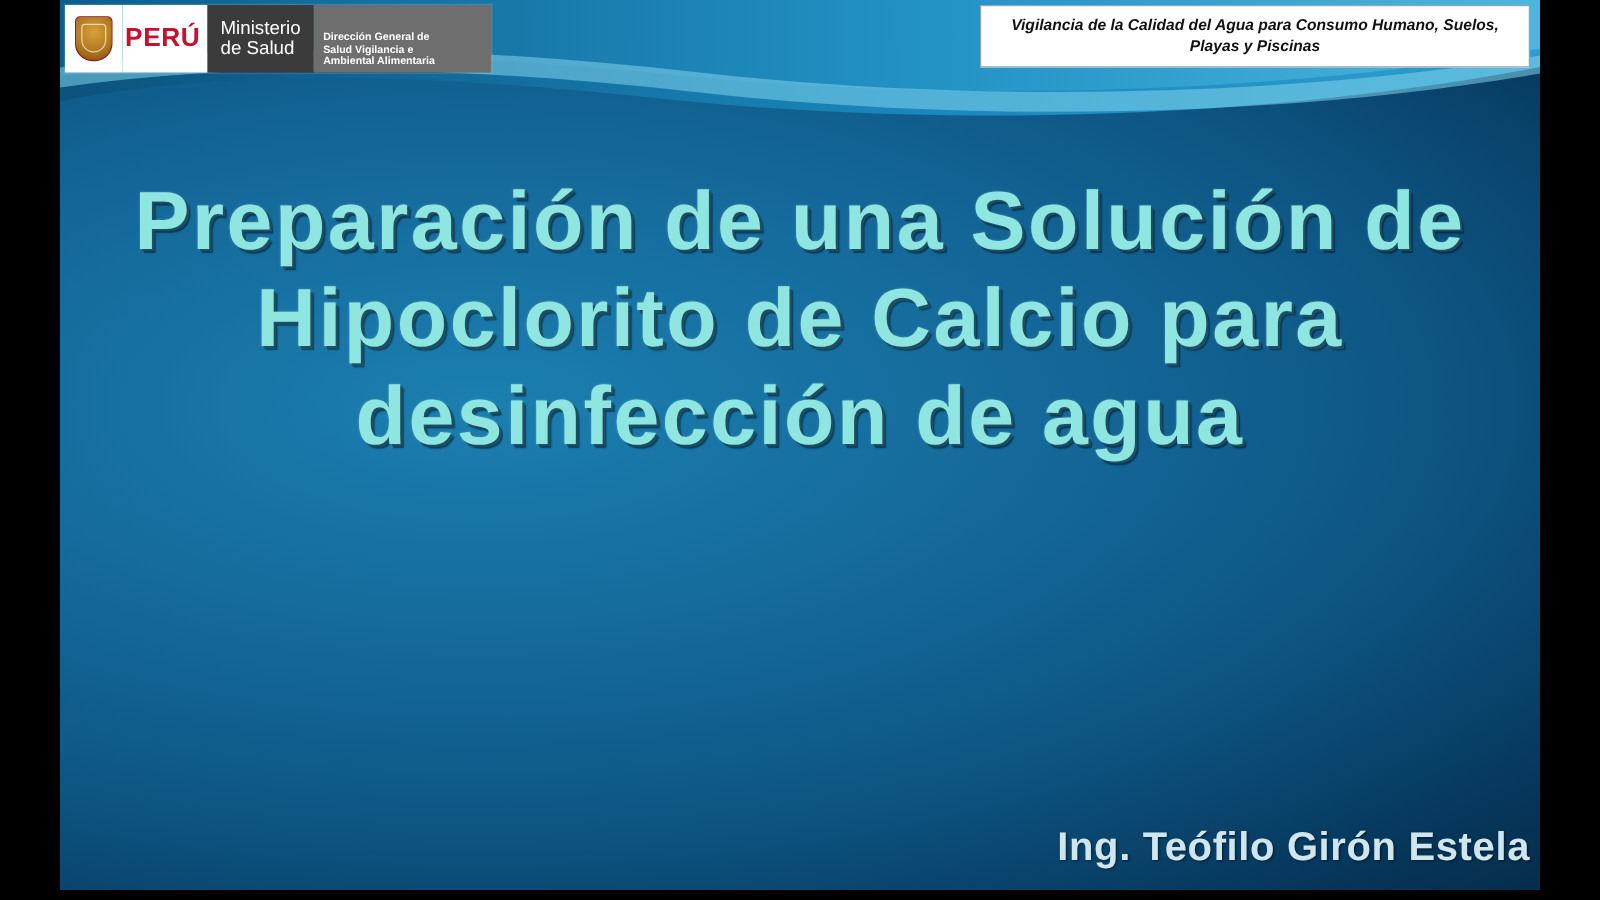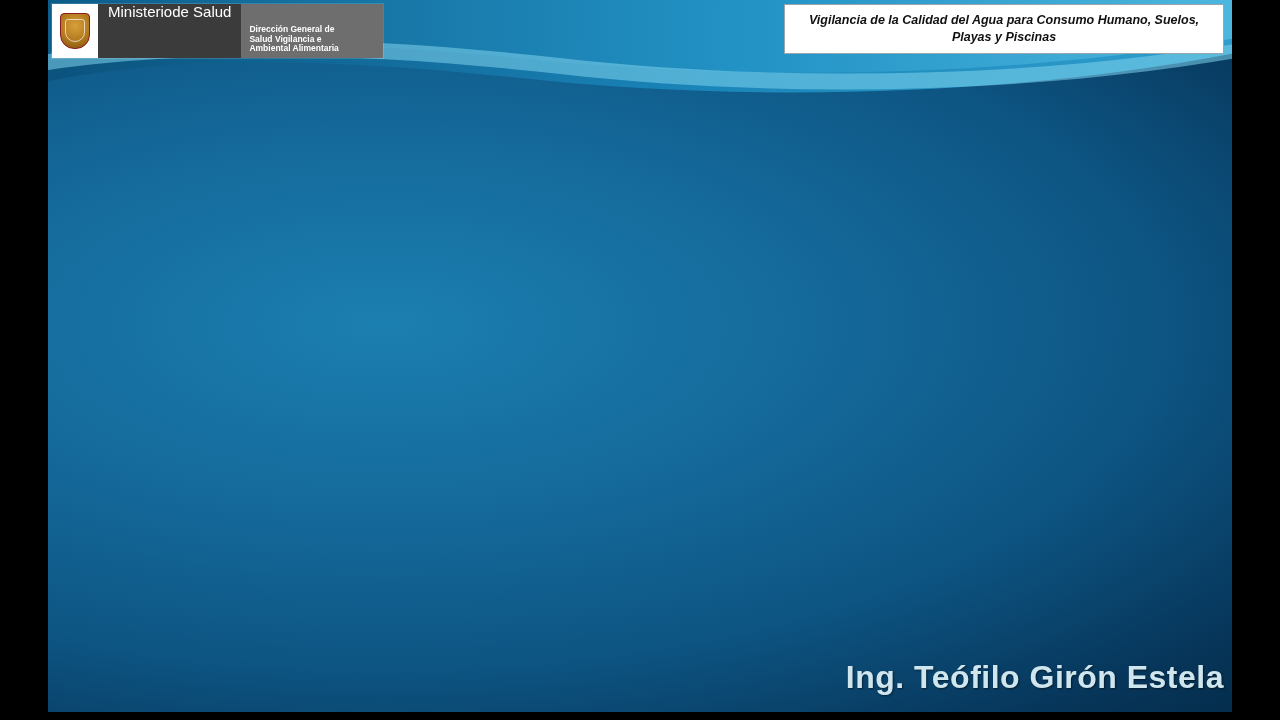--- a/index.html
+++ b/index.html
@@ -74,20 +74,21 @@
     font-family: "Liberation Sans", sans-serif;
     font-weight: bold;
     font-size: 21px;
     letter-spacing: 0.5px;
     color: #c8102e;
   }
   .logo-ministerio {
     background: #3b3b3b;
     color: #ffffff;
     display: flex;
+    flex-direction: column;
     justify-content: center;
     padding: 0 10px;
     line-height: 1.05;
   }
   .logo-ministerio .l1 { font-size: 15px; font-weight: 500; }
   .logo-ministerio .l2 { font-size: 15px; font-weight: 500; }
   .logo-dgsa {
     background: #6e6e6e;
     color: #ffffff;
     display: flex;
@@ -198,34 +199,38 @@
       <path d="M0,0 L1280,0 L1280,44 C1040,96 760,104 520,78 C330,58 150,52 0,92 Z" fill="url(#wg1)" opacity="0.95"></path>
       <path d="M0,0 L1280,0 L1280,30 C1060,74 780,84 540,60 C340,40 160,36 0,70 Z" fill="url(#wg2)" opacity="0.85"></path>
       <path d="M0,62 C170,30 360,36 560,58 C790,84 1060,78 1280,36 L1280,50 C1060,94 790,100 560,74 C360,52 170,46 0,78 Z" fill="#7fd4ec" opacity="0.55"></path>
     </svg>
   </div>
 
   <div class="logo-block">
     <div class="logo-shield">
       <div class="shield-mark"></div>
     </div>
+    <div class="logo-peru">
+      <span class="peru-text">PERÚ</span>
+    </div>
     <div class="logo-ministerio">
       <span class="l1">Ministerio</span>
       <span class="l2">de Salud</span>
     </div>
     <div class="logo-dgsa">
       <span class="d1">Dirección General de</span>
       <span class="d2">Salud Vigilancia e</span>
       <span class="d3">Ambiental Alimentaria</span>
     </div>
   </div>
 
   <div class="banner">
     <span class="banner-text">Vigilancia de la Calidad del Agua para Consumo Humano, Suelos, Playas y Piscinas</span>
   </div>
 
+  <div class="title">Preparación de una Solución de Hipoclorito de Calcio para desinfección de agua</div>
 
   <div class="author">Ing. Teófilo Girón Estela</div>
 
   <div class="bar-left"></div>
   <div class="bar-right"></div>
   <div class="bar-bottom"></div>
 </div>
 
 </body></html>

